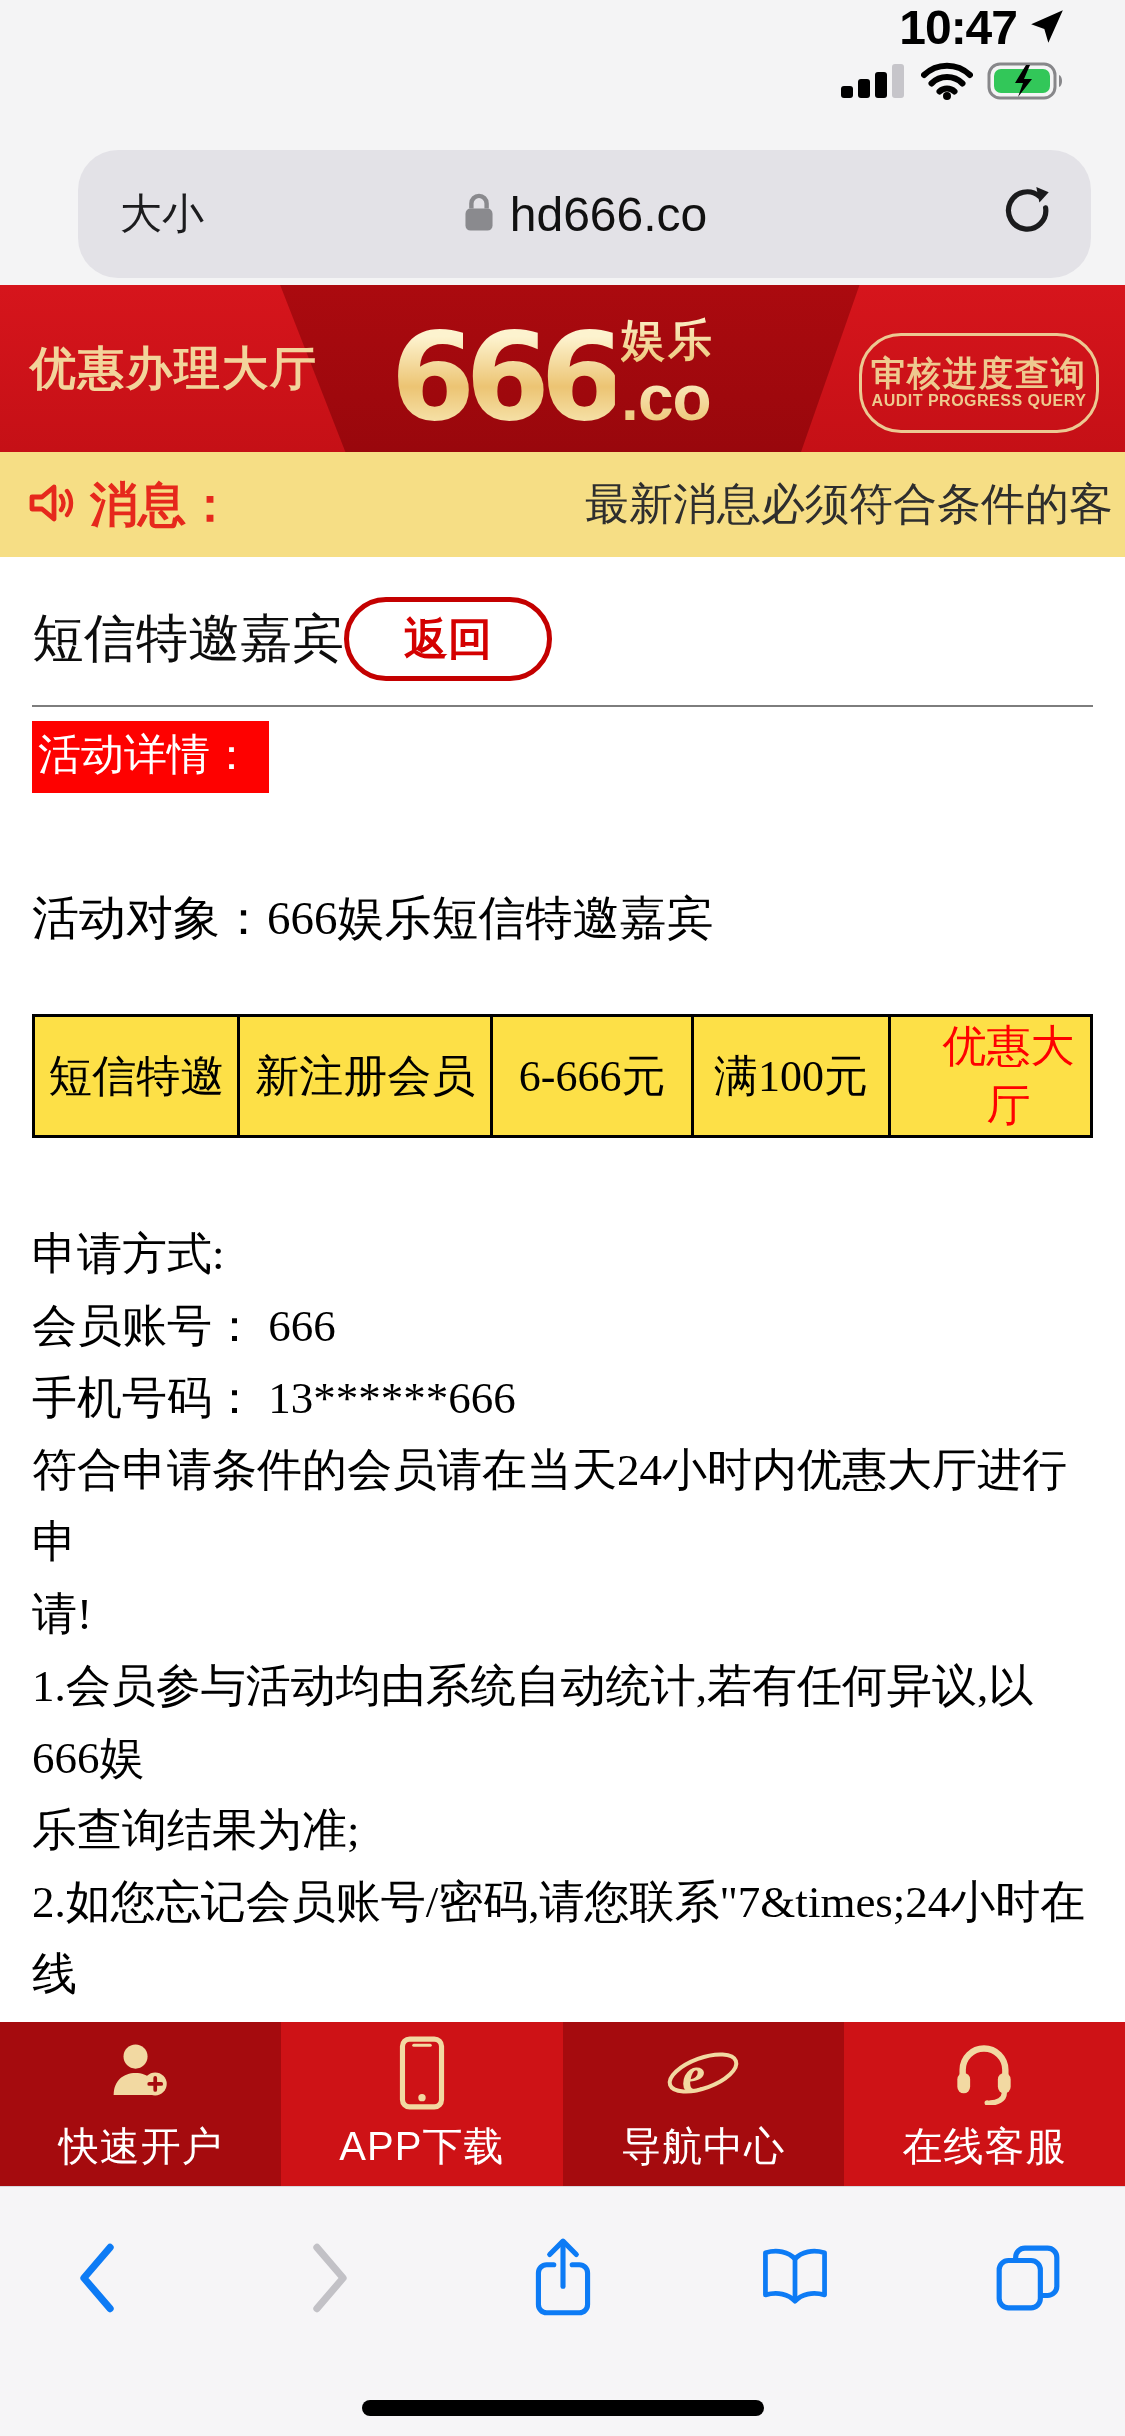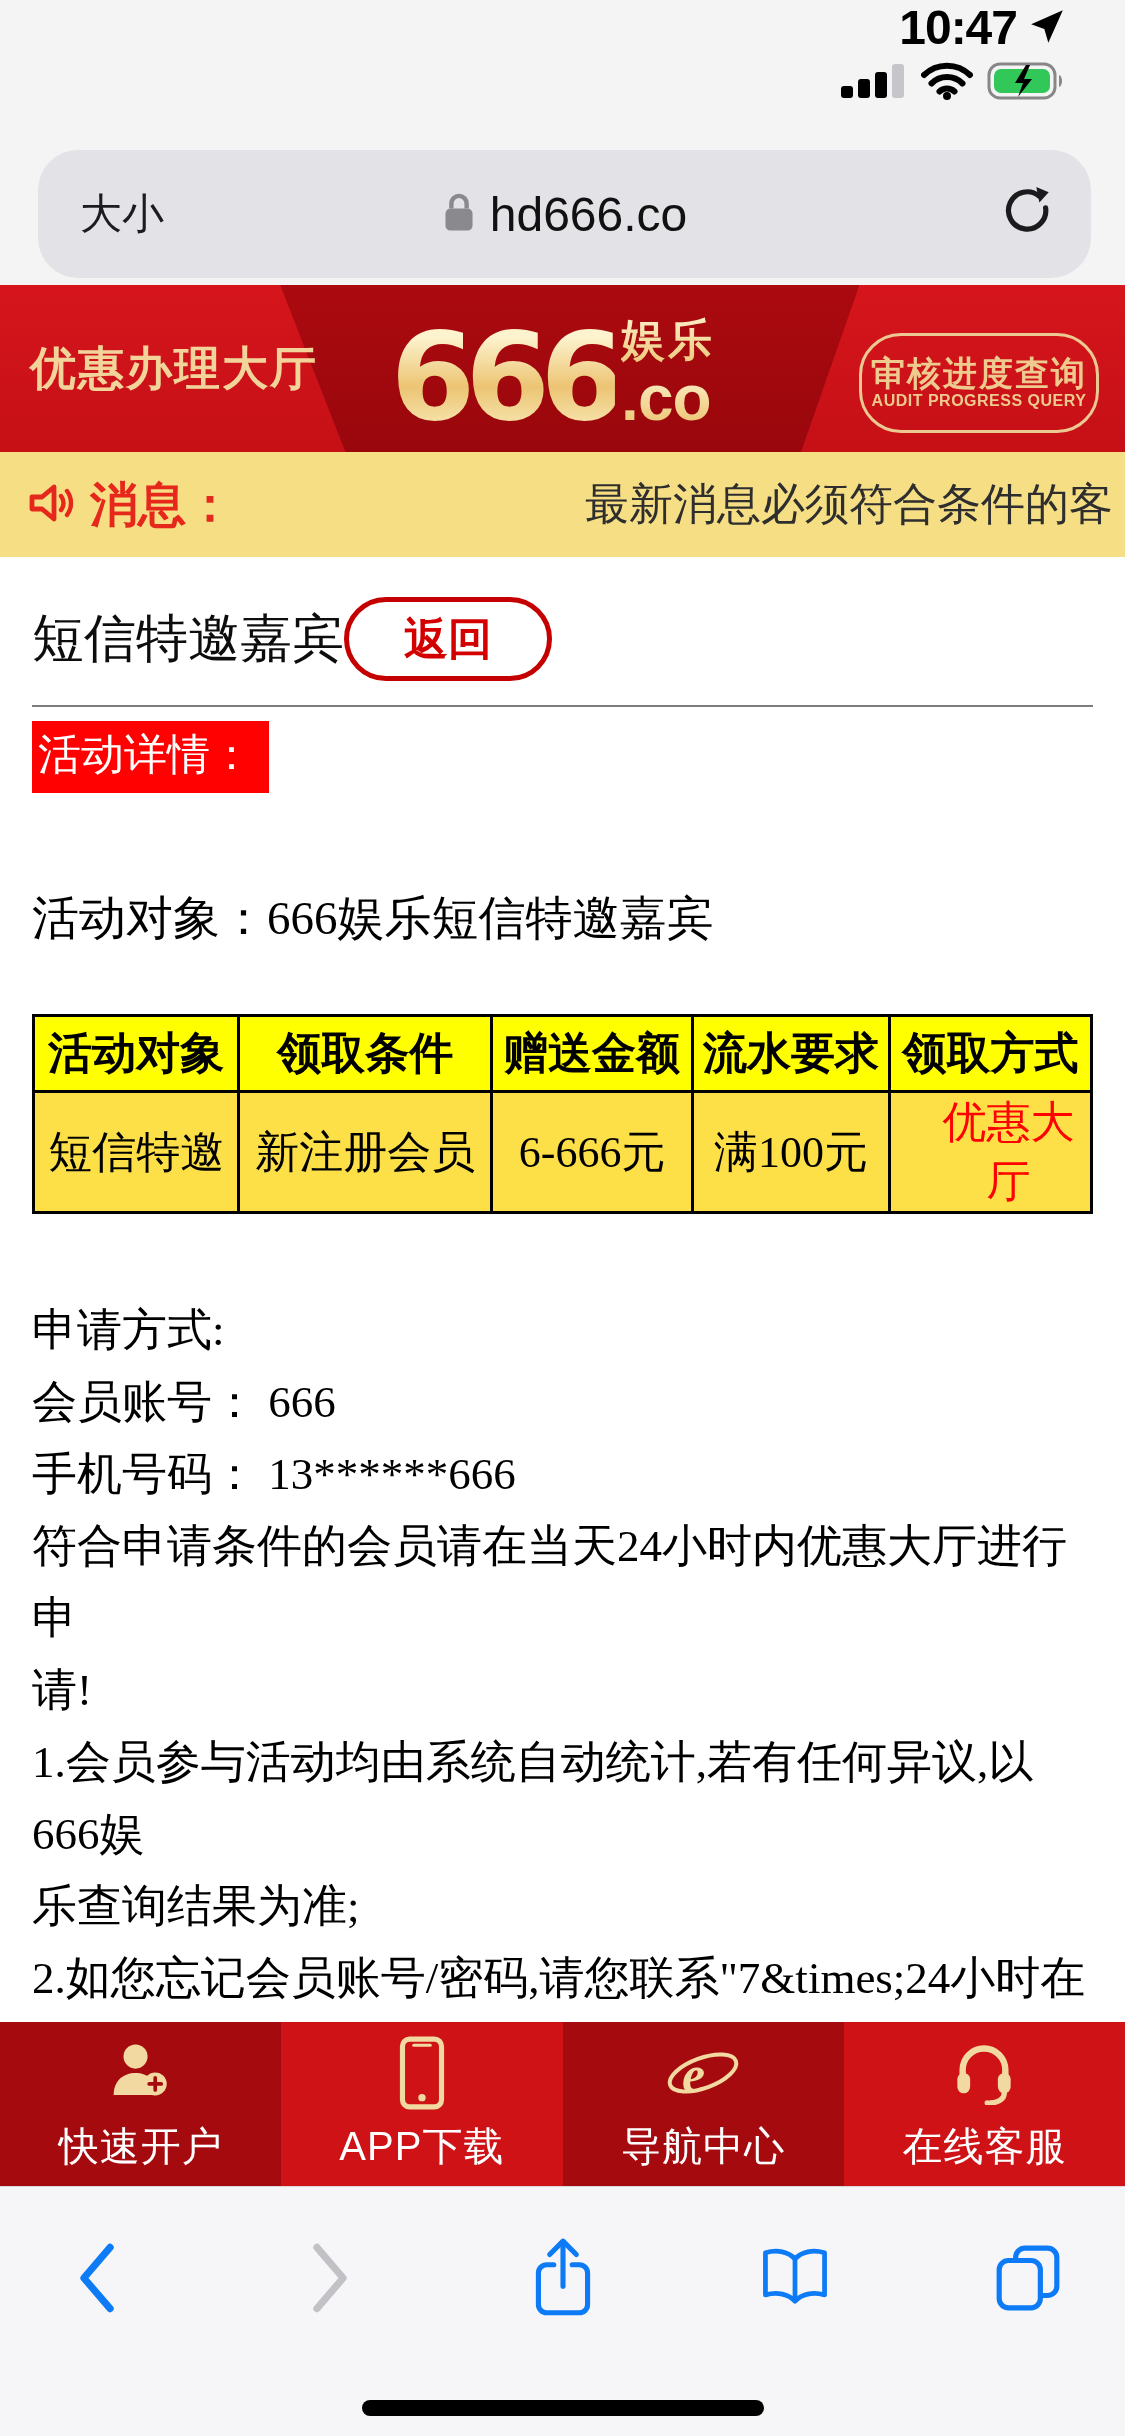--- a/index.html
+++ b/index.html
@@ -8,21 +8,21 @@
   .screen { position:relative; width:1125px; height:2436px; }
 
   
   .top-chrome { height:285px; background:#f4f4f5; }
   .status-bar { height:112px; display:flex; align-items:flex-end; justify-content:space-between;
                 padding:0 58px 8px 62px;flex-direction:column; }
   .status-left { display:flex; align-items:center; gap:10px; }
   .time { font-size:48px; font-weight:700; color:#000; letter-spacing:-1px; }
   .status-right { display:flex; align-items:center; gap:14px; }
 
-  .url-row { padding:38px 34px 0 38px; }
+  .url-row { padding:38px 34px 0 38px;margin-left:40px; }
   .url-pill { position:relative; height:128px; background:#e3e2e7; border-radius:40px;
               display:flex; align-items:center; justify-content:center; }
   .textsize { position:absolute; left:42px; font-size:42px; color:#1c1c1e; }
   .domain-wrap { display:flex; align-items:center; gap:14px; }
   .domain { font-size:48px; color:#111; }
   .reload { position:absolute; right:34px; width:58px; height:58px; }
 
   
   .promo-header { position:relative; height:167px;
                   background:linear-gradient(180deg,#d6151c,#c51016); overflow:hidden; }
@@ -204,27 +204,20 @@
 
     <table class="promo serif">
       <colgroup>
           <col class="c1">
           <col class="c2">
           <col class="c3">
           <col class="c4">
           <col class="c5">
         </colgroup>
       <tbody>
-          <tr>
-        <th>活动对象</th>
-        <th>领取条件</th>
-        <th>赠送金额</th>
-        <th>流水要求</th>
-        <th>领取方式</th>
-      </tr>
       <tr>
         <td>短信特邀</td>
         <td>新注册会员</td>
         <td>6-666元</td>
         <td>满100元</td>
         <td class="red-cell">优惠大厅</td>
       </tr>
     </tbody>
       </table>
 

